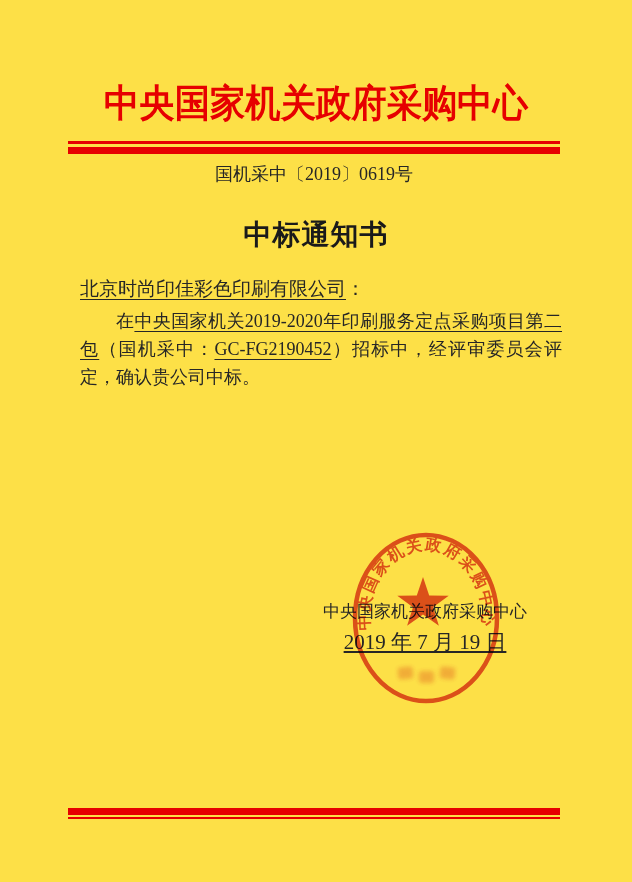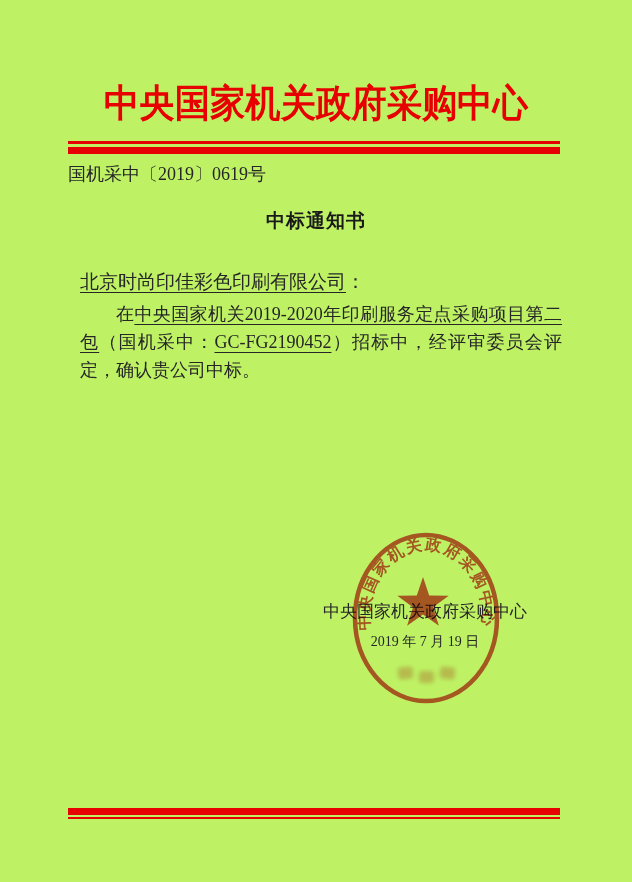--- a/index.html
+++ b/index.html
@@ -4,21 +4,21 @@
 <style>
   html, body {
     margin: 0;
     padding: 0;
     background: #ffffff;
   }
   .page {
     position: relative;
     width: 632px;
     height: 882px;
-    background: #bef264;
+    background: #fde047;
     overflow: hidden;
     font-family: "Liberation Serif", "DejaVu Serif", serif;
     color: #262626;
   }
   
   .org-title {
     position: absolute;
     top: 78px;
     left: 0;
     width: 100%;
@@ -39,40 +39,40 @@
   }
   .rule-top-thin    { top: 141px; height: 3px; }
   .rule-top-thick   { top: 147px; height: 7px; }
   .rule-bottom-thick{ top: 808px; height: 7px; }
   .rule-bottom-thin { top: 817px; height: 2px; }
   .doc-number {
     position: absolute;
     top: 162px;
     left: 68px;
     width: 492px;
-    text-align: left;
+    text-align: center;
     font-size: 18px;
     color: #262626;
     white-space: nowrap;
   }
   
   .doc-title {
     position: absolute;
-    top: 208px;
+    top: 216px;
     left: 0;
     width: 100%;
     text-align: center;
-    font-size: 19px;
+    font-size: 28px;
     font-weight: bold;
     color: #1a1a1a;
     letter-spacing: 1px;
   }
   .content {
     position: absolute;
-    top: 267px;
+    top: 274px;
     left: 80px;
     width: 482px;
     font-size: 18px;
     line-height: 28px;
     text-align: justify;
   }
   .addressee {
     font-size: 19px;
     line-height: 30px;
     margin: 0 0 3px 0;
@@ -97,23 +97,24 @@
     left: 318px;
     width: 214px;
     text-align: center;
   }
   .signature .sig-org {
     font-size: 17px;
     line-height: 30px;
     white-space: nowrap;
   }
   .signature .sig-date {
-    font-size: 14px;
+    font-size: 21px;
     line-height: 30px;
     white-space: nowrap;
+    text-decoration: underline;
   }
   
   .seal {
     position: absolute;
     top: 526px;
     left: 346px;
     width: 160px;
     height: 184px;
     mix-blend-mode: multiply;
     pointer-events: none;

